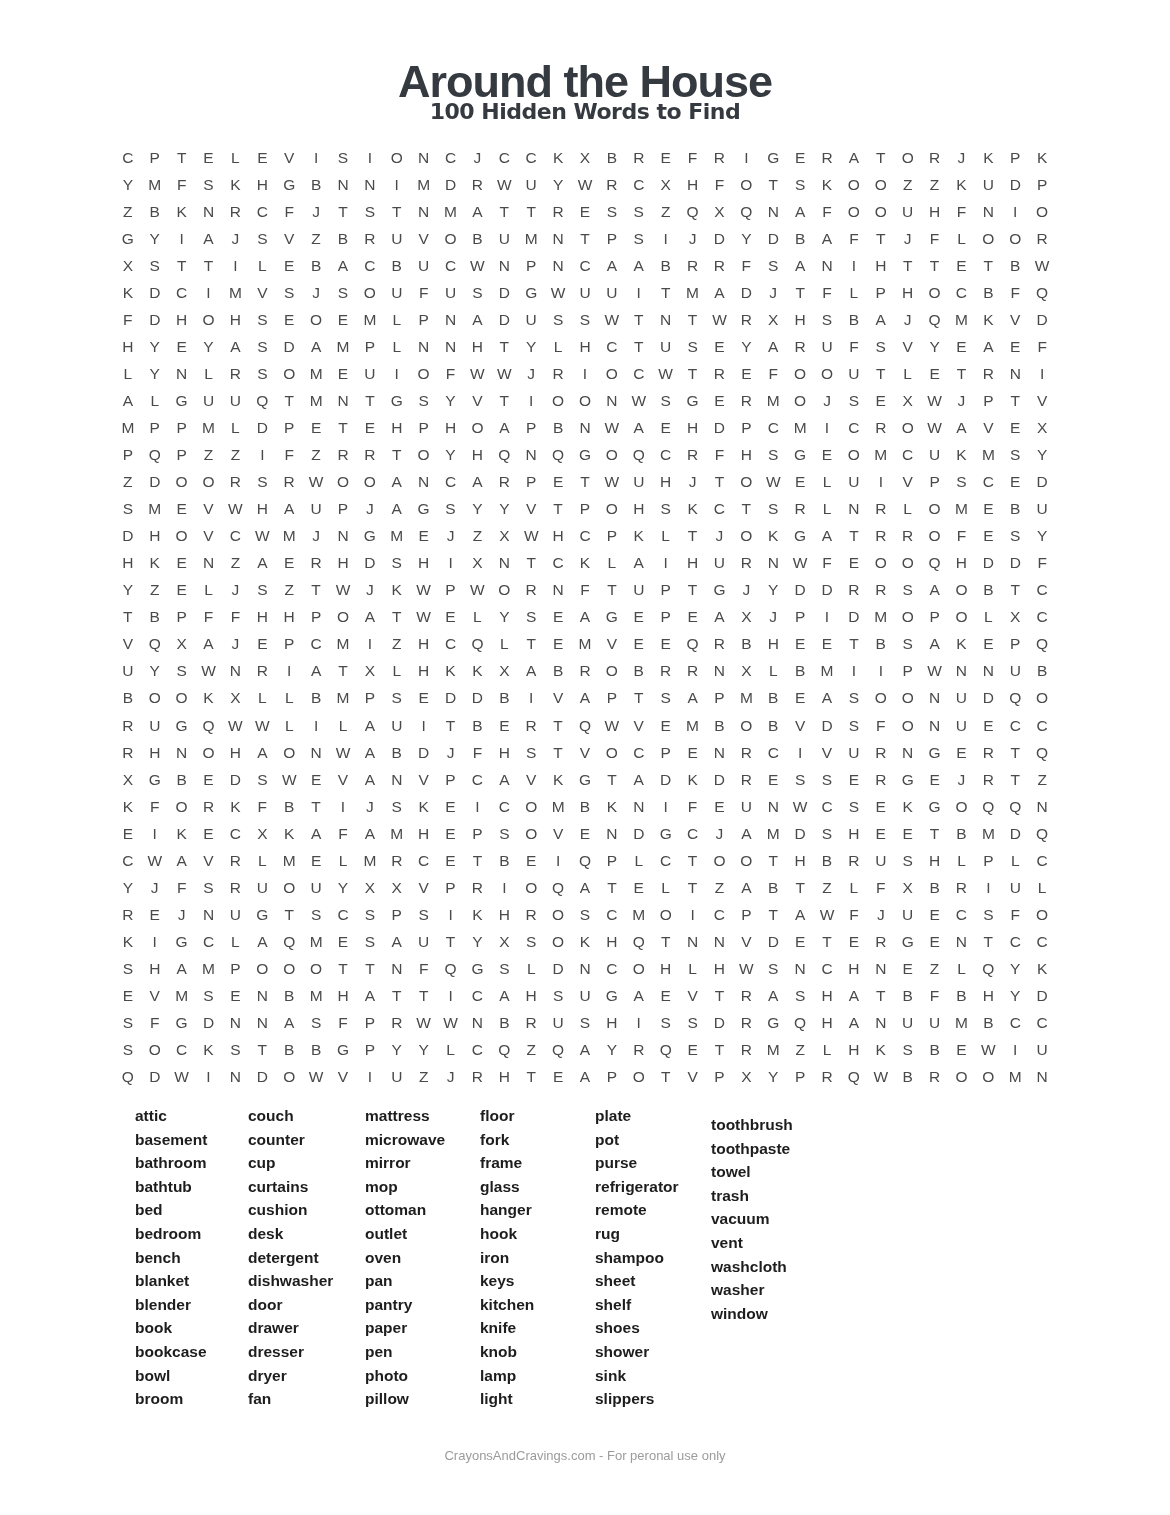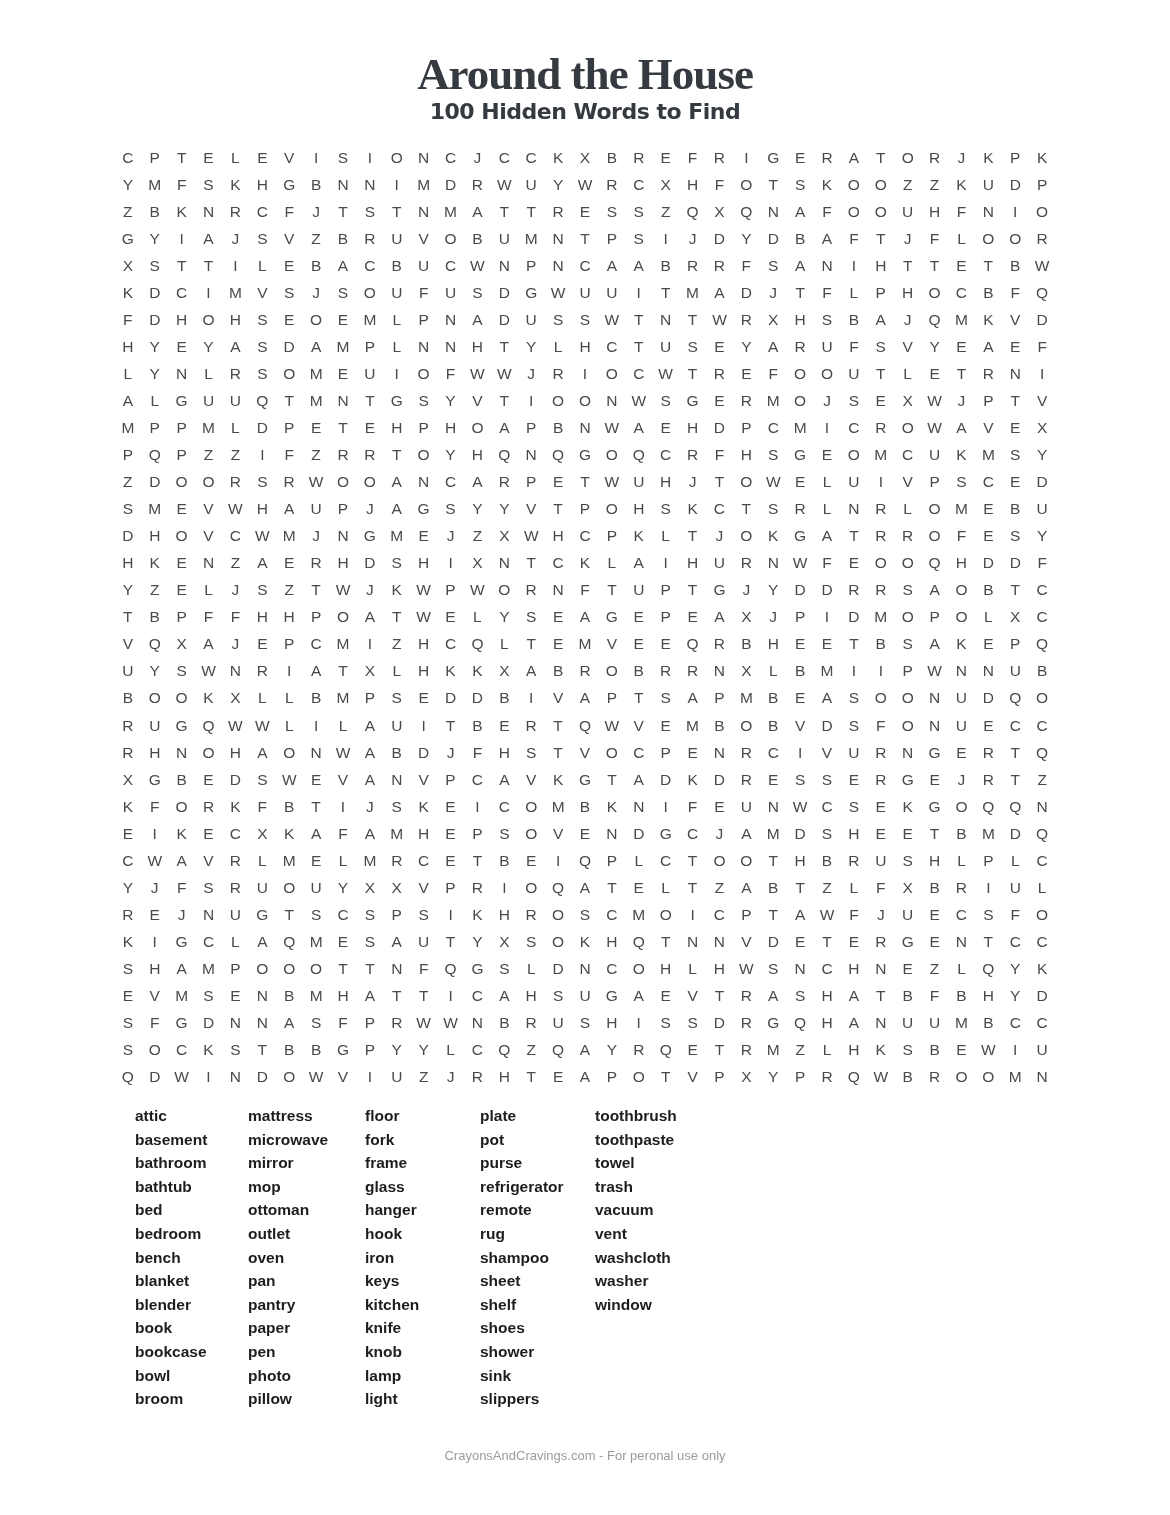--- a/index.html
+++ b/index.html
@@ -11,23 +11,23 @@
   * { box-sizing: border-box; }
   html, body { margin: 0; padding: 0; }
   body {
     width: 1170px; height: 1515px;
     background: #ffffff;
     font-family: "Liberation Sans", sans-serif;
     position: relative;
     overflow: hidden;
   }
   .title {
-    position: absolute; top: 48px; left: 0; width: 100%;
+    position: absolute; top: 56px; left: 0; width: 100%;
     text-align: center;
-    font-family: Liberation Serif, serif;
+    font-family: Liberation Sans, sans-serif;
     font-size: 45px; font-weight: bold;
     letter-spacing: -1px;
     color: var(--c-title);
   }
   .subtitle {
     position: absolute; top: 99px; left: 0; width: 100%;
     text-align: center;
     font-family: "DejaVu Sans", sans-serif;
     font-size: 22px; font-weight: bold;
     letter-spacing: -0.5px;
@@ -1312,20 +1312,35 @@
         <div class="word-item">bathtub</div>
         <div class="word-item">bed</div>
         <div class="word-item">bedroom</div>
         <div class="word-item">bench</div>
         <div class="word-item">blanket</div>
         <div class="word-item">blender</div>
         <div class="word-item">book</div>
         <div class="word-item">bookcase</div>
         <div class="word-item">bowl</div>
         <div class="word-item">broom</div>
+      </div>
+      <div class="word-col">
+        <div class="word-item">couch</div>
+        <div class="word-item">counter</div>
+        <div class="word-item">cup</div>
+        <div class="word-item">curtains</div>
+        <div class="word-item">cushion</div>
+        <div class="word-item">desk</div>
+        <div class="word-item">detergent</div>
+        <div class="word-item">dishwasher</div>
+        <div class="word-item">door</div>
+        <div class="word-item">drawer</div>
+        <div class="word-item">dresser</div>
+        <div class="word-item">dryer</div>
+        <div class="word-item">fan</div>
       </div>
       <div class="word-col">
         <div class="word-item">mattress</div>
         <div class="word-item">microwave</div>
         <div class="word-item">mirror</div>
         <div class="word-item">mop</div>
         <div class="word-item">ottoman</div>
         <div class="word-item">outlet</div>
         <div class="word-item">oven</div>
         <div class="word-item">pan</div>

